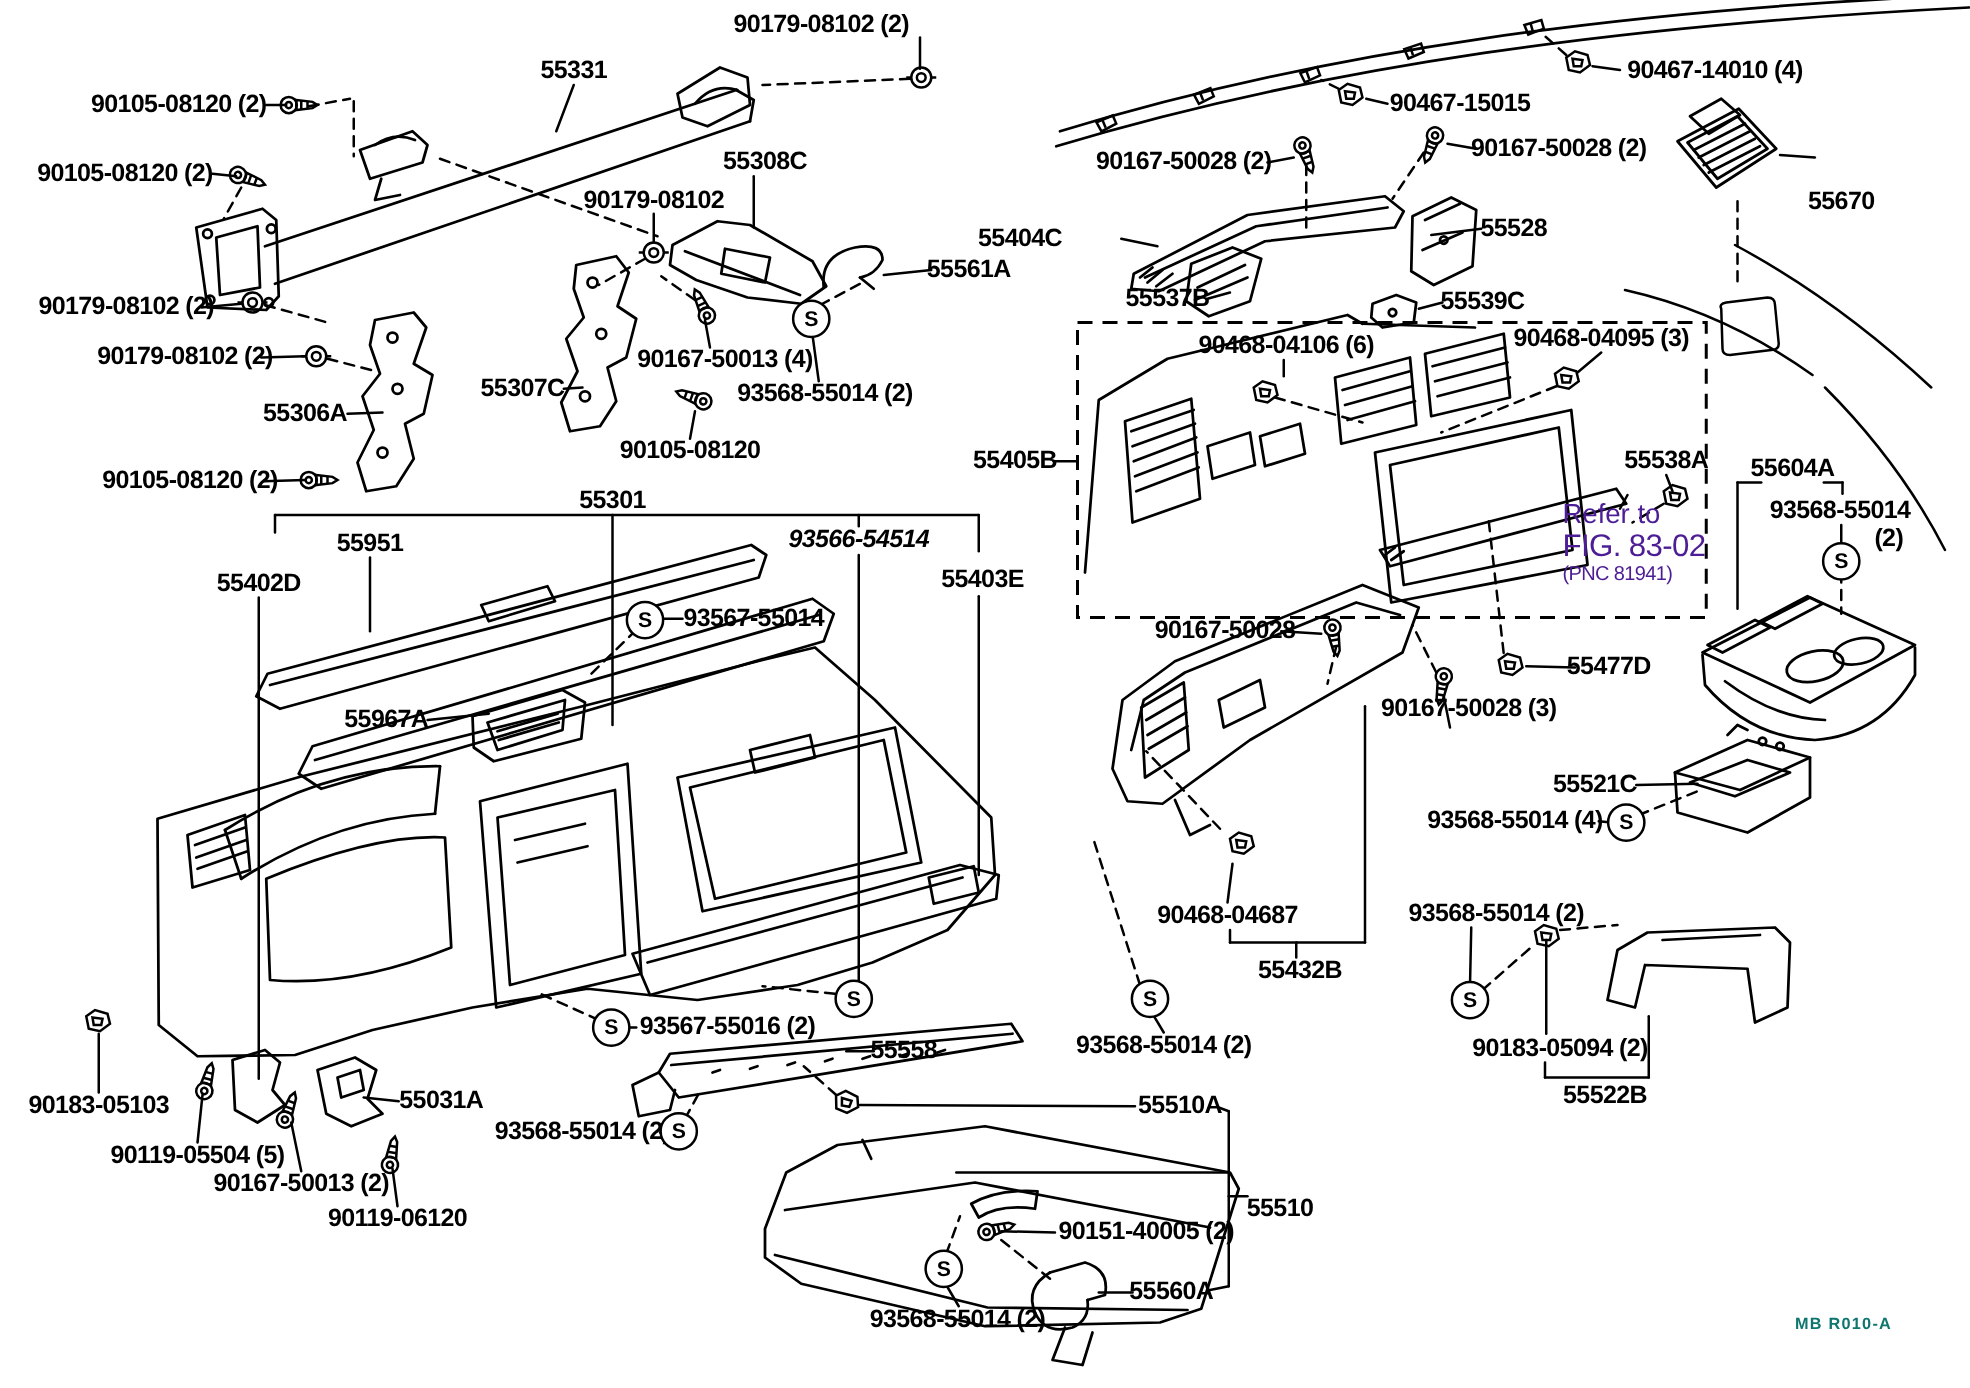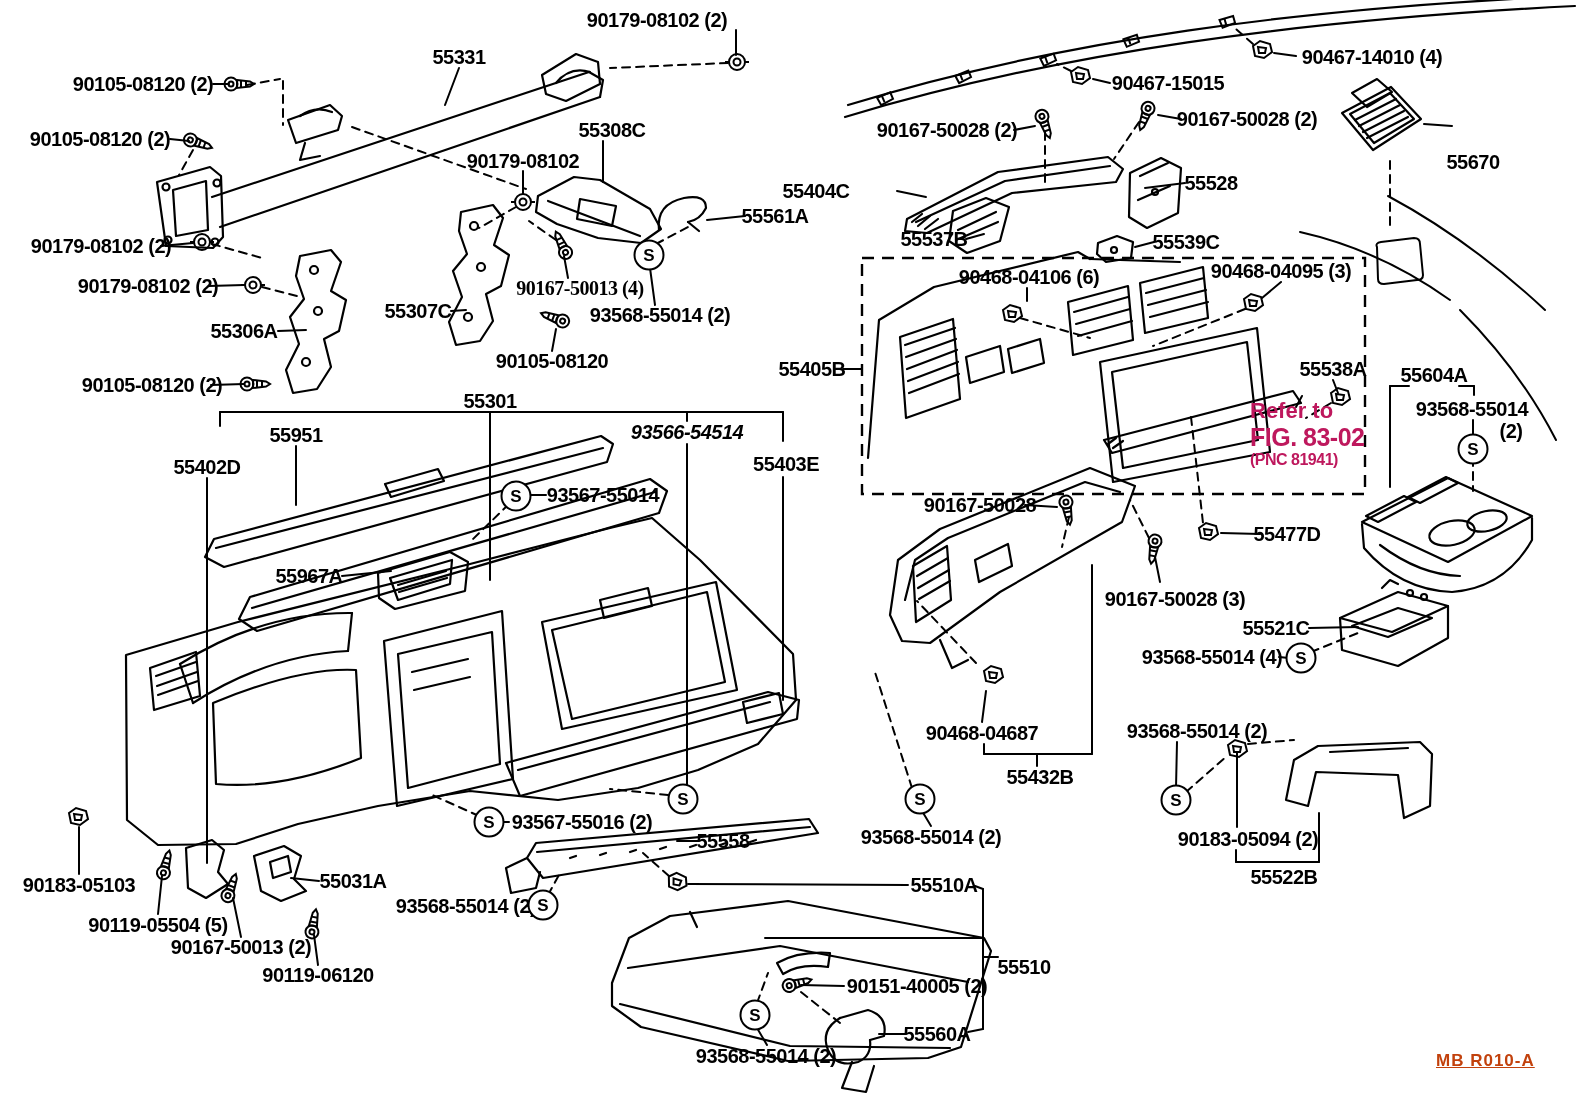--- a/index.html
+++ b/index.html
@@ -4,26 +4,26 @@
 <style>
   html,body{margin:0;padding:0;background:#fff;}
   #canvas{position:relative;width:1576px;height:1110px;background:#fff;overflow:hidden;
           font-family:"Liberation Sans","DejaVu Sans",sans-serif;}
   #art{position:absolute;left:0;top:0;}
   .part-label{position:absolute;transform:translate(-50%,-50%);white-space:nowrap;
       font-weight:bold;font-size:20px;letter-spacing:-0.5px;color:#000;}
   .s-circle{position:absolute;width:27px;height:27px;border:2.4px solid #000;border-radius:50%;
       transform:translate(-50%,-50%);display:flex;align-items:center;justify-content:center;
       font-weight:bold;font-size:17px;color:#000;background:#fff;}
-  .note-block{position:absolute;left:1250px;top:400px;color:#be185d;font-weight:bold;line-height:1.0;}
+  .note-block{position:absolute;left:1250px;top:400px;color:#4c1d95;font-weight:normal;line-height:1.0;}
   .note-l1{font-size:22px;}
   .note-l2{font-size:25px;margin-top:3px;letter-spacing:-0.5px;}
   .note-l3{font-size:16px;margin-top:2px;letter-spacing:-0.5px;}
-  .footer-code{position:absolute;left:1436px;top:1051px;font-size:17px;font-weight:bold;
-      letter-spacing:1px;color:#c2410c;text-decoration:underline;}
+  .footer-code{position:absolute;left:1436px;top:1051px;font-size:13px;font-weight:bold;
+      letter-spacing:1px;color:#0f766e;}
 </style>
 </head>
 <body>
 
 <div id="canvas">
   <svg id="art" width="1576" height="1110" viewBox="0 0 1576 1110" xmlns="http://www.w3.org/2000/svg">
     <g id="parts" fill="none" stroke="#000" stroke-width="2.2" stroke-linejoin="round" stroke-linecap="round">
 
       <g>
         <path d="M845,117 C1060,52 1300,20 1575,6"></path>
@@ -551,21 +551,21 @@
     <div class="part-label" style="left: 459px; top: 57px;">55331</div>
     <div class="part-label" style="left: 143px; top: 84px;">90105-08120 (2)</div>
     <div class="part-label" style="left: 100px; top: 139px;">90105-08120 (2)</div>
     <div class="part-label" style="left: 612px; top: 130px;">55308C</div>
     <div class="part-label" style="left: 523px; top: 161px;">90179-08102</div>
     <div class="part-label" style="left: 775px; top: 216px;">55561A</div>
     <div class="part-label" style="left: 101px; top: 246px;">90179-08102 (2)</div>
     <div class="part-label" style="left: 148px; top: 286px;">90179-08102 (2)</div>
     <div class="part-label" style="left: 244px; top: 331px;">55306A</div>
     <div class="part-label" style="left: 418px; top: 311px;">55307C</div>
-    <div class="part-label" style="left: 580px; top: 288px; font-family: Liberation Serif, serif;">90167-50013 (4)</div>
+    <div class="part-label" style="left: 580px; top: 288px;">90167-50013 (4)</div>
     <div class="part-label" style="left: 660px; top: 315px;">93568-55014 (2)</div>
     <div class="part-label" style="left: 552px; top: 361px;">90105-08120</div>
     <div class="part-label" style="left: 152px; top: 385px;">90105-08120 (2)</div>
     <div class="part-label" style="left: 490px; top: 401px;">55301</div>
     <div class="part-label" style="left: 296px; top: 435px;">55951</div>
     <div class="part-label" style="left: 687px; top: 432px; font-style: italic;">93566-54514</div>
     <div class="part-label" style="left: 207px; top: 467px;">55402D</div>
     <div class="part-label" style="left: 786px; top: 464px;">55403E</div>
     <div class="part-label" style="left: 603px; top: 495px;">93567-55014</div>
     <div class="part-label" style="left: 309px; top: 576px;">55967A</div>
@@ -593,21 +593,21 @@
     <div class="part-label" style="left: 1186px; top: 242px;">55539C</div>
     <div class="part-label" style="left: 1029px; top: 277px;">90468-04106 (6)</div>
     <div class="part-label" style="left: 1281px; top: 271px;">90468-04095 (3)</div>
     <div class="part-label" style="left: 812px; top: 369px;">55405B</div>
     <div class="part-label" style="left: 1333px; top: 369px;">55538A</div>
     <div class="part-label" style="left: 1434px; top: 375px;">55604A</div>
     <div class="part-label" style="left: 1472px; top: 409px;">93568-55014</div>
     <div class="part-label" style="left: 1511px; top: 431px;">(2)</div>
     <div class="part-label" style="left: 980px; top: 505px;">90167-50028</div>
     <div class="part-label" style="left: 1287px; top: 534px;">55477D</div>
-    <div class="part-label" style="left: 1161px; top: 599px; padding-left: 28px;">90167-50028 (3)</div>
+    <div class="part-label" style="left: 1161px; top: 567px; padding-left: 28px;">90167-50028 (3)</div>
     <div class="part-label" style="left: 1276px; top: 628px;">55521C</div>
     <div class="part-label" style="left: 1212px; top: 657px;">93568-55014 (4)</div>
     <div class="part-label" style="left: 982px; top: 733px;">90468-04687</div>
     <div class="part-label" style="left: 1040px; top: 777px;">55432B</div>
     <div class="part-label" style="left: 931px; top: 837px;">93568-55014 (2)</div>
     <div class="part-label" style="left: 1197px; top: 731px;">93568-55014 (2)</div>
     <div class="part-label" style="left: 1248px; top: 839px;">90183-05094 (2)</div>
     <div class="part-label" style="left: 1284px; top: 877px;">55522B</div>
     <div class="s-circle" style="left: 516px; top: 496px;">S</div>
     <div class="s-circle" style="left: 649px; top: 255px;">S</div>

